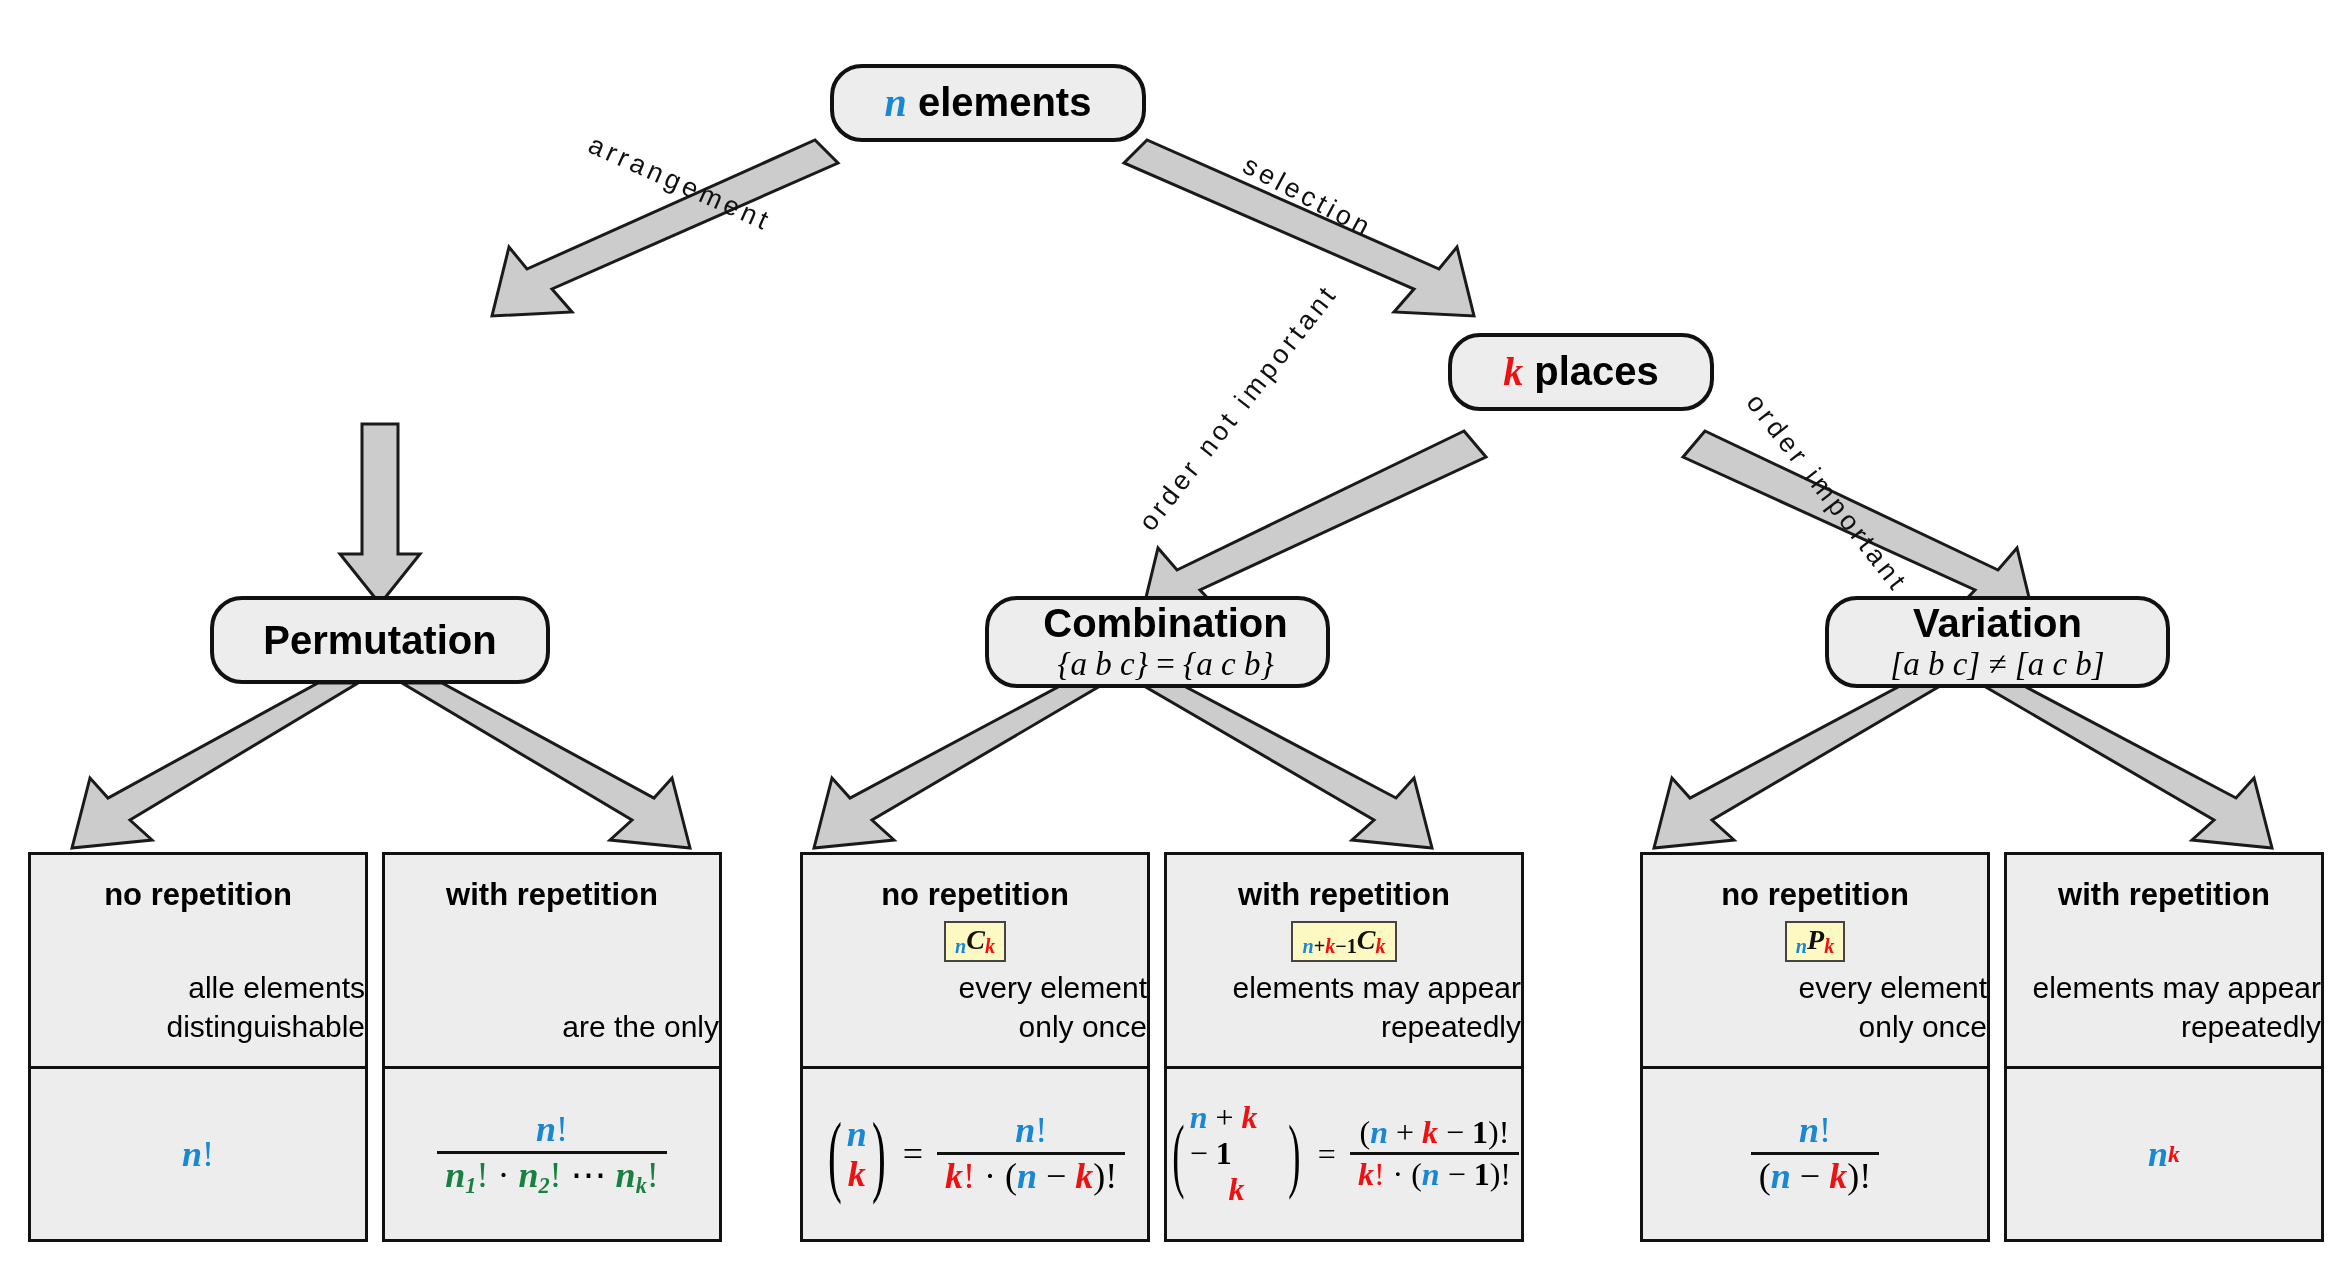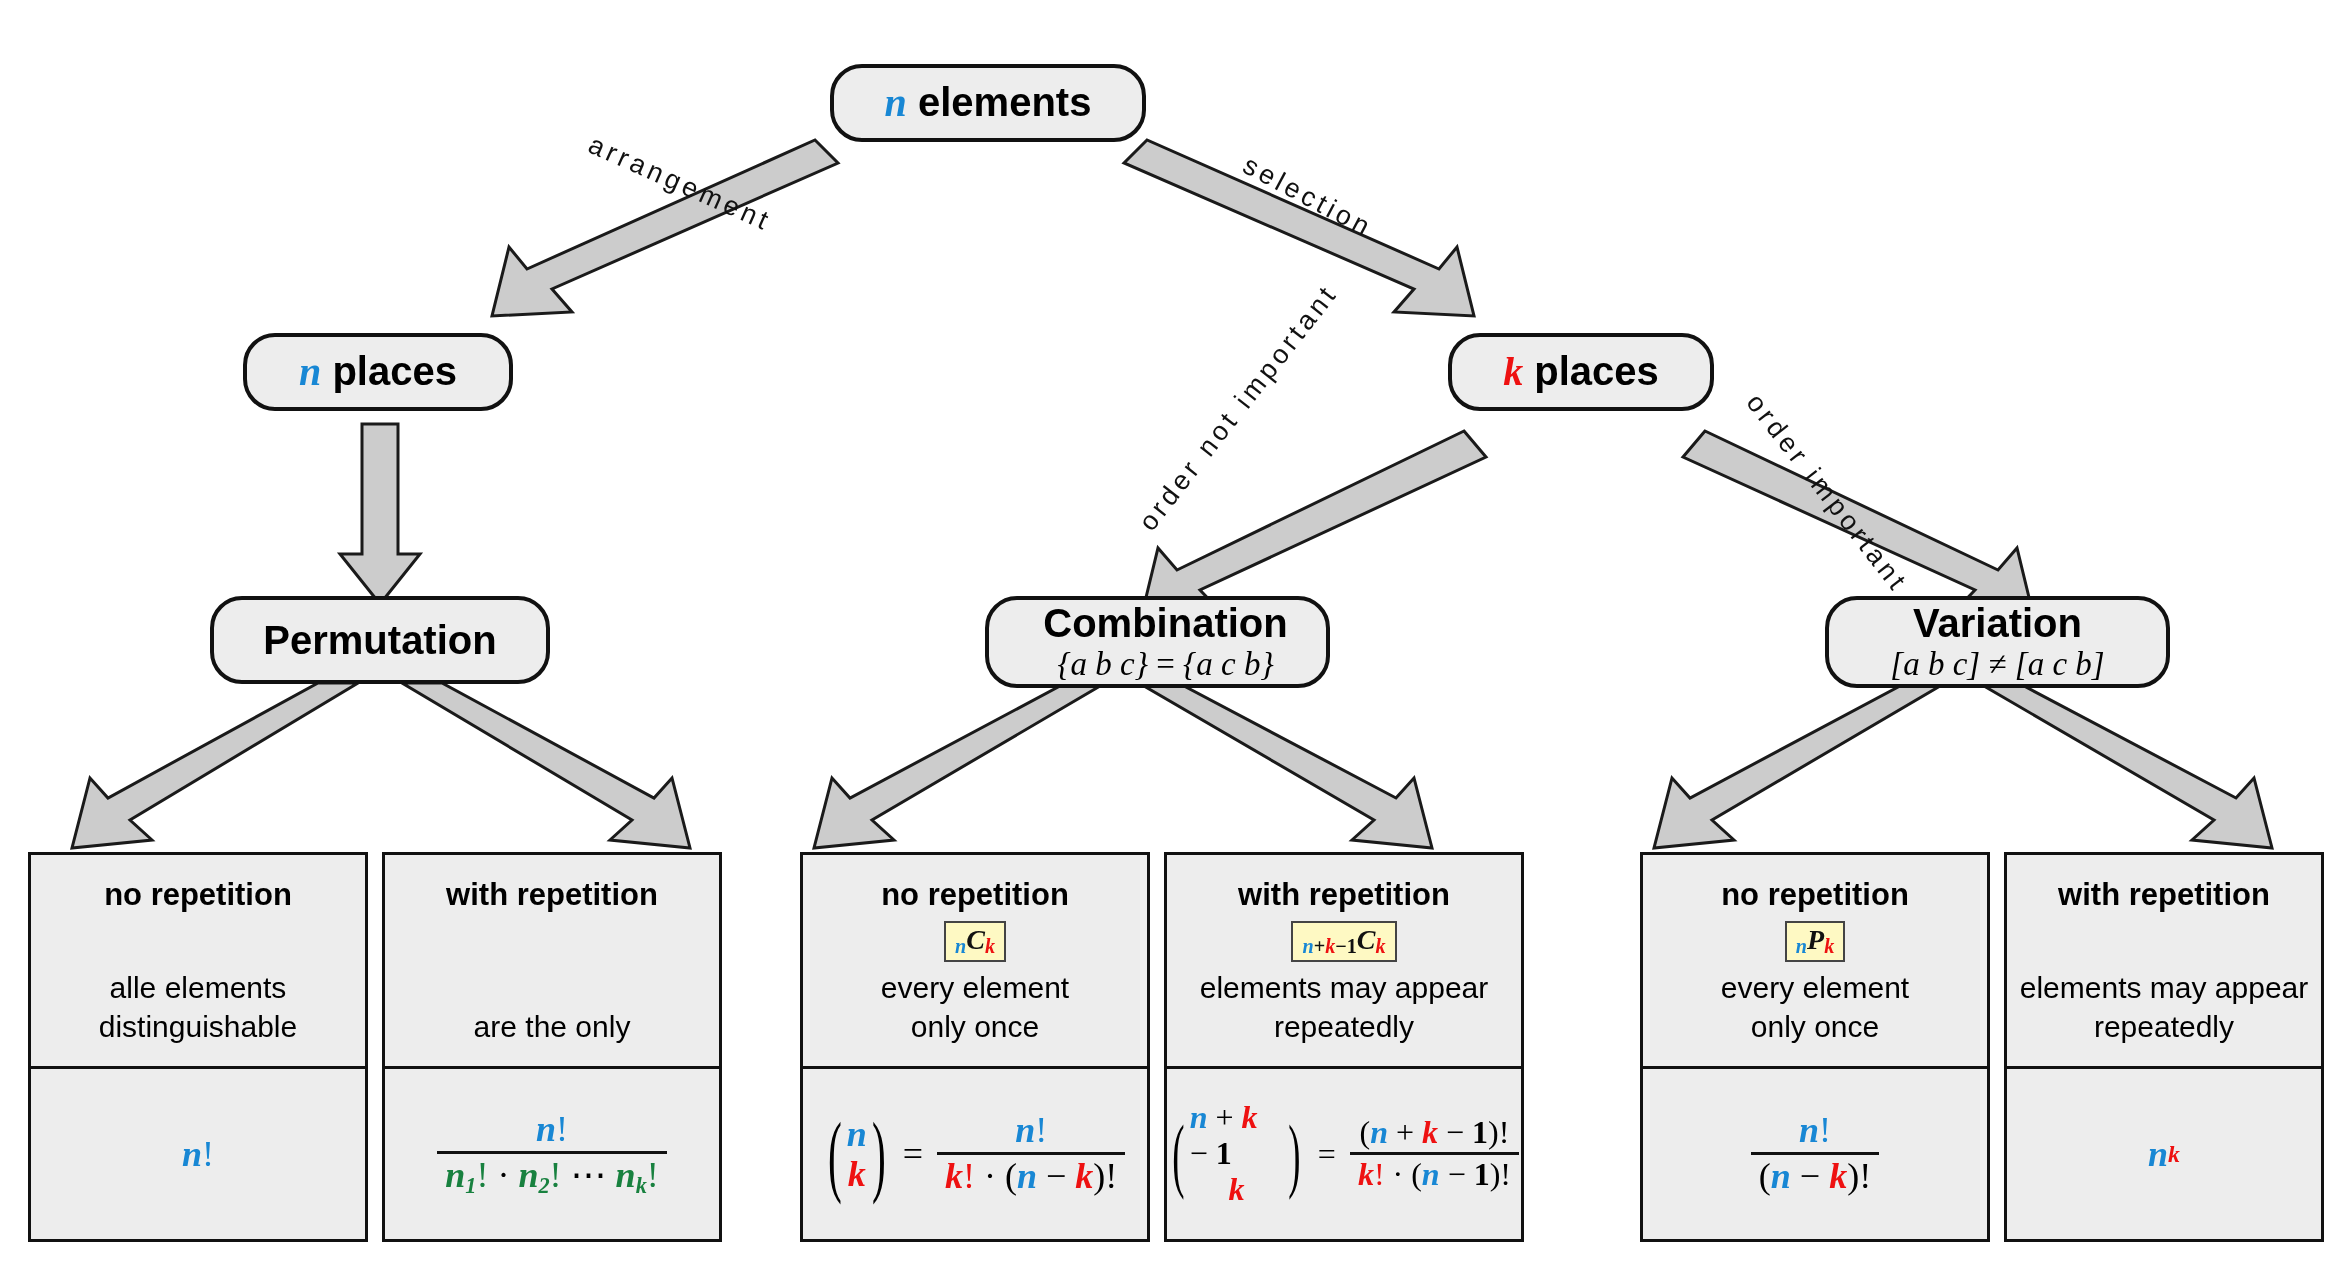--- a/index.html
+++ b/index.html
@@ -53,21 +53,21 @@
     margin-top:8px;
     border:2px solid #444;
     background:#fef9c3;
     padding:1px 9px 3px 9px;
     font-family:"Liberation Serif", serif;
     font-size:28px;font-weight:bold;font-style:italic;
     line-height:1.15;white-space:nowrap;
   }
   .leaf .desc{
     margin-top:auto;margin-bottom:20px;
-    font-size:30px;line-height:1.28;text-align:center;width:100%;
+    font-size:30px;line-height:1.28;text-align:right;width:100%;
   }
   .leaf .formula{
     border-top:3px solid #111;
     height:170px;flex:0 0 170px;
     display:flex;align-items:center;justify-content:center;
     font-family:"Liberation Serif", serif;
     font-size:36px;
   }
 
   
@@ -147,26 +147,20 @@
     <span>order important</span>
   </div>
 
   <div class="node" style="left:830px; top:64px; width:316px; height:78px;">
     <div class="title">
       <span class="mi blue">n</span>
       <span>elements</span>
     </div>
   </div>
 
-  <div class="node" style="left:243px; top:333px; width:270px; height:78px;">
-    <div class="title">
-      <span class="mi blue">n</span>
-      <span>places</span>
-    </div>
-  </div>
 
   <div class="node" style="left:1448px; top:333px; width:266px; height:78px;">
     <div class="title">
       <span class="mi red">k</span>
       <span>places</span>
     </div>
   </div>
 
   <div class="node" style="left:210px; top:596px; width:340px; height:88px;">
     <div class="title">Permutation</div>

